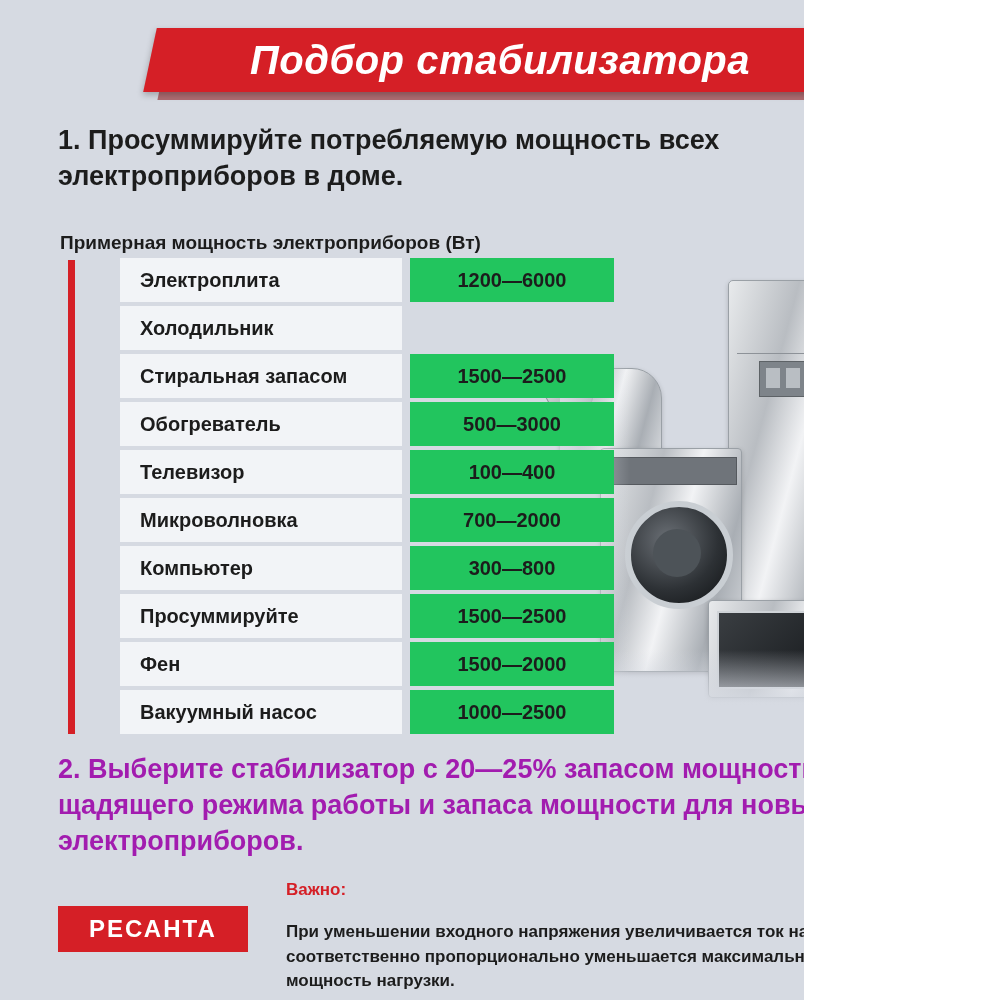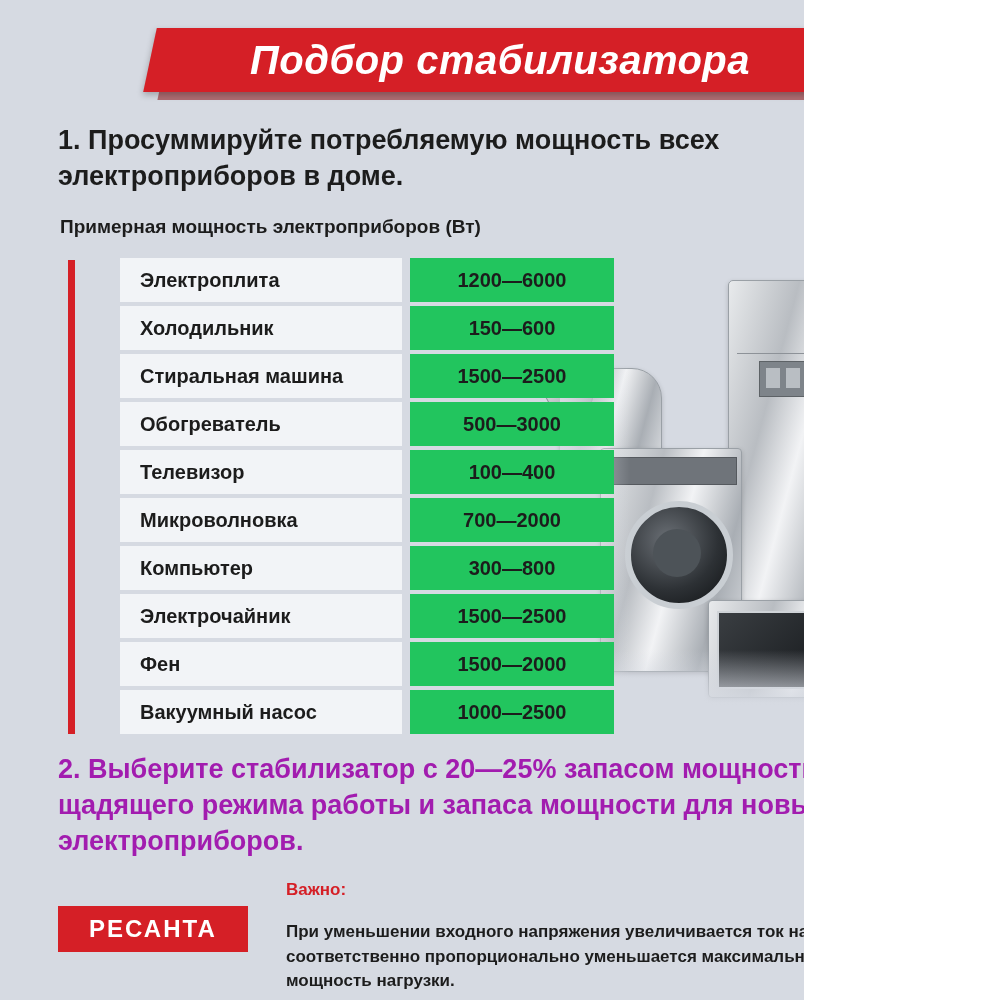--- a/index.html
+++ b/index.html
@@ -72,21 +72,21 @@
     top: 123px;
     width: 790px;
     color: #1c1c1c;
     font-size: 27px;
     font-weight: bold;
     line-height: 1.33;
   }
   .subtitle {
     position: absolute;
     left: 60px;
-    top: 216px;
+    top: 232px;
     color: #1c1c1c;
     font-size: 19px;
     font-weight: bold;
   }
 
   
   .table-wrap {
     position: absolute;
     left: 68px;
     top: 258px;
@@ -305,44 +305,43 @@
 
   <div class="table-wrap">
     <div class="red-bar"></div>
     <div class="table" id="table-body">
         <div class="row">
           <div class="cell-name">Электроплита</div>
           <div class="cell-val">1200—6000</div>
         </div>
         <div class="row">
           <div class="cell-name">Холодильник</div>
-          <div class="cell-val">150—600</div>
-        </div>
-        <div class="row">
-          <div class="cell-name">Стиральная машина</div>
+        </div>
+        <div class="row">
+          <div class="cell-name">Стиральная запасом</div>
           <div class="cell-val">1500—2500</div>
         </div>
         <div class="row">
           <div class="cell-name">Обогреватель</div>
           <div class="cell-val">500—3000</div>
         </div>
         <div class="row">
           <div class="cell-name">Телевизор</div>
           <div class="cell-val">100—400</div>
         </div>
         <div class="row">
           <div class="cell-name">Микроволновка</div>
           <div class="cell-val">700—2000</div>
         </div>
         <div class="row">
           <div class="cell-name">Компьютер</div>
           <div class="cell-val">300—800</div>
         </div>
         <div class="row">
-          <div class="cell-name">Электрочайник</div>
+          <div class="cell-name">Просуммируйте</div>
           <div class="cell-val">1500—2500</div>
         </div>
         <div class="row">
           <div class="cell-name">Фен</div>
           <div class="cell-val">1500—2000</div>
         </div>
         <div class="row">
           <div class="cell-name">Вакуумный насос</div>
           <div class="cell-val">1000—2500</div>
         </div>

